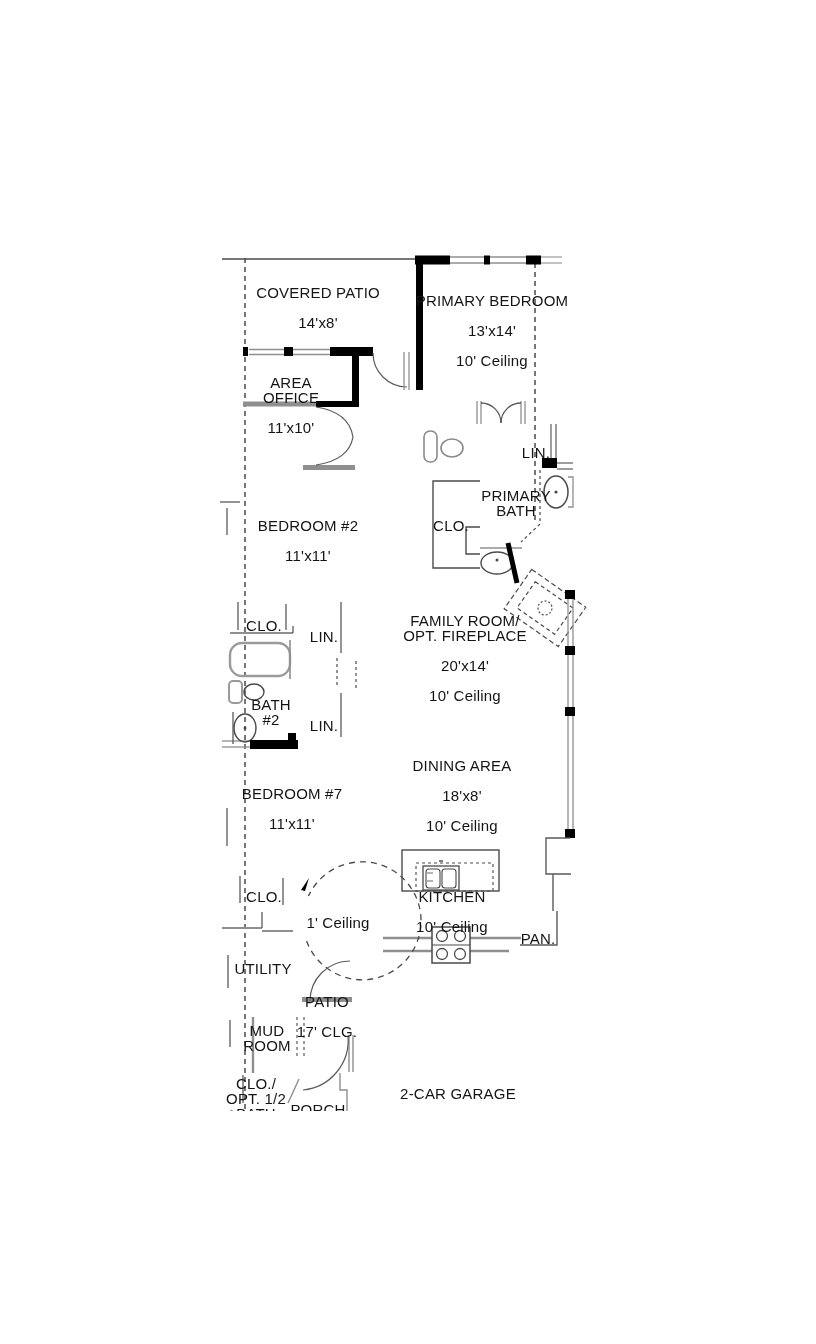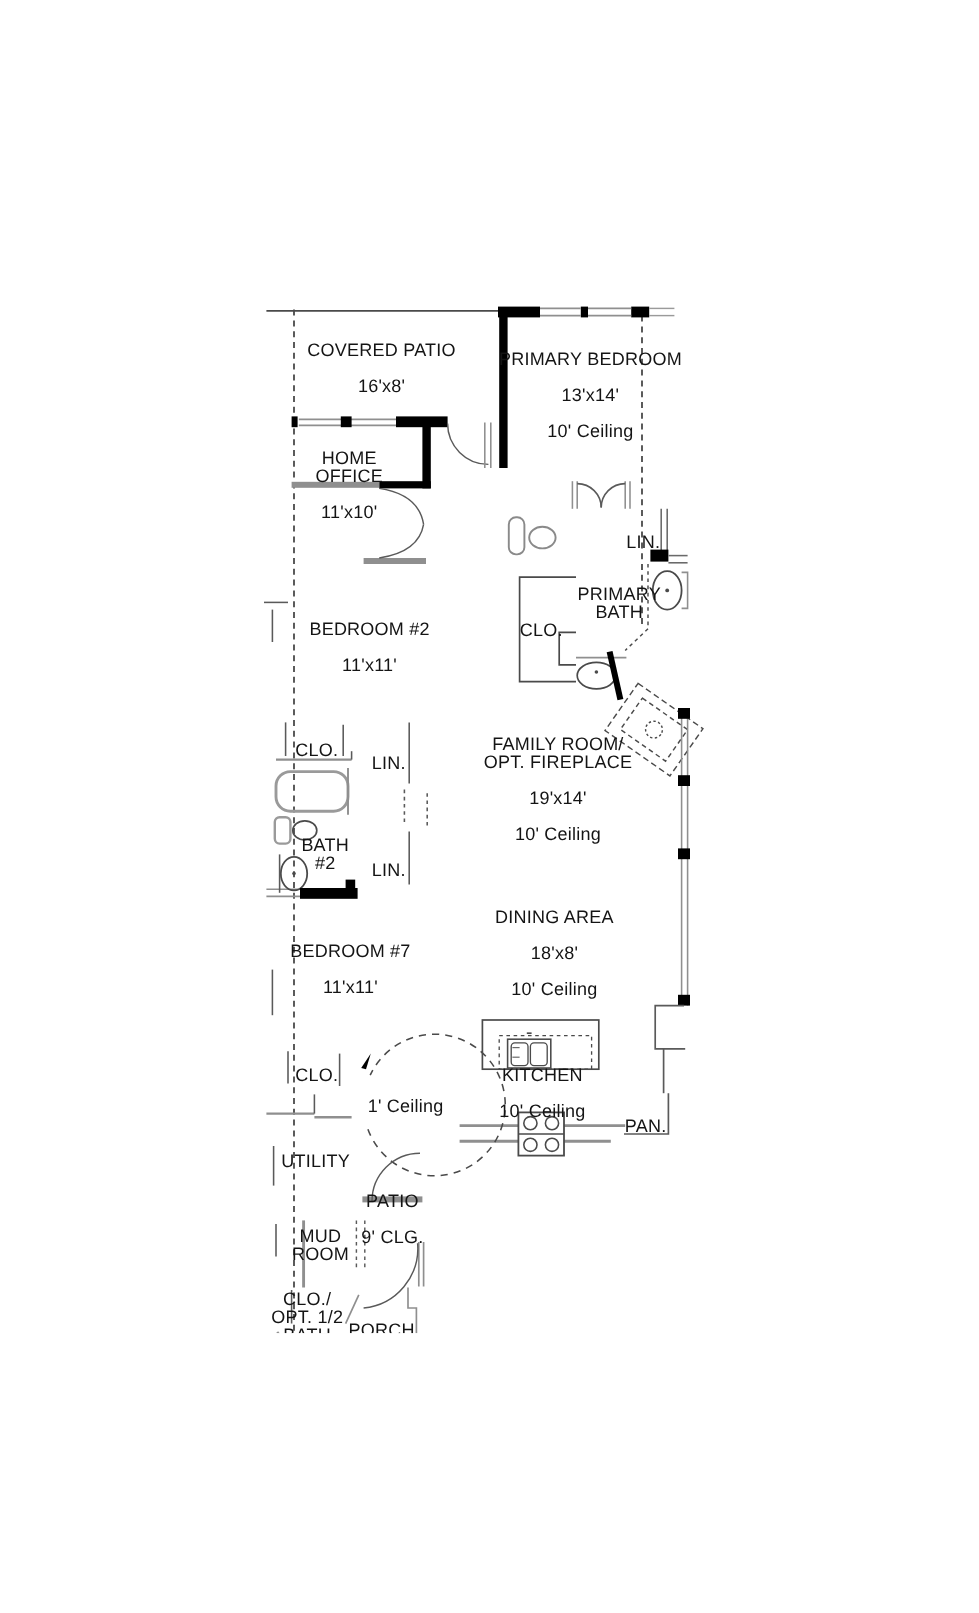--- a/index.html
+++ b/index.html
@@ -208,31 +208,31 @@
     <path d="M 340 1073 L 340 1090 L 347 1090 L 347 1113" stroke="#8f8f8f" stroke-width="1.4"></path>
     <line x1="243" y1="1075" x2="243" y2="1103" stroke="#5a5a5a" stroke-width="1.3"></line>
     <line x1="288" y1="1103" x2="299" y2="1079" stroke="#8f8f8f" stroke-width="1.4"></line>
     <line x1="231" y1="1110" x2="242" y2="1125" stroke="#8f8f8f" stroke-width="2"></line>
   </g>
 
 </svg>
 
   <div class="lbl" style="left:318px;top:307px">
     <span class="nm">COVERED PATIO</span>
-    <span class="dm">16'x8'</span>
+    <span class="dm">14'x8'</span>
   </div>
 
   <div class="lbl" style="left:492px;top:330px">
     <span class="nm">PRIMARY BEDROOM</span>
     <span class="dm">13'x14'</span>
     <span class="dm">10' Ceiling</span>
   </div>
 
   <div class="lbl" style="left:291px;top:405px">
-    <span class="nm">HOME
+    <span class="nm">AREA
 OFFICE</span>
     <span class="dm">11'x10'</span>
   </div>
 
   <div class="lbl" style="left:536px;top:445px">
     <span>LIN.</span>
   </div>
 
   <div class="lbl" style="left:516px;top:503px">
     <span class="nm">PRIMARY
@@ -252,21 +252,21 @@
     <span>CLO.</span>
   </div>
 
   <div class="lbl" style="left:324px;top:629px">
     <span>LIN.</span>
   </div>
 
   <div class="lbl" style="left:465px;top:658px">
     <span class="nm">FAMILY ROOM/
 OPT. FIREPLACE</span>
-    <span class="dm">19'x14'</span>
+    <span class="dm">20'x14'</span>
     <span class="dm">10' Ceiling</span>
   </div>
 
   <div class="lbl" style="left:271px;top:712px">
     <span class="nm">BATH
 #2</span>
   </div>
 
   <div class="lbl" style="left:324px;top:718px">
     <span>LIN.</span>
@@ -299,32 +299,35 @@
   <div class="lbl" style="left:538px;top:931px">
     <span>PAN.</span>
   </div>
 
   <div class="lbl" style="left:263px;top:968px">
     <span class="nm">UTILITY</span>
   </div>
 
   <div class="lbl" style="left:327px;top:1016px">
     <span class="nm">PATIO</span>
-    <span class="dm">9' CLG.</span>
+    <span class="dm">17' CLG.</span>
   </div>
 
   <div class="lbl" style="left:267px;top:1038px">
     <span class="nm">MUD
 ROOM</span>
   </div>
 
   <div class="lbl" style="left:256px;top:1098px">
     <span class="nm">CLO./
 OPT. 1/2
 BATH</span>
   </div>
 
   <div class="lbl" style="left:318px;top:1109px">
     <span class="nm">PORCH</span>
   </div>
 
+  <div class="lbl" style="left:458px;top:1093px">
+    <span class="nm">2-CAR GARAGE</span>
+  </div>
 
 </div>
 
 </body></html>

